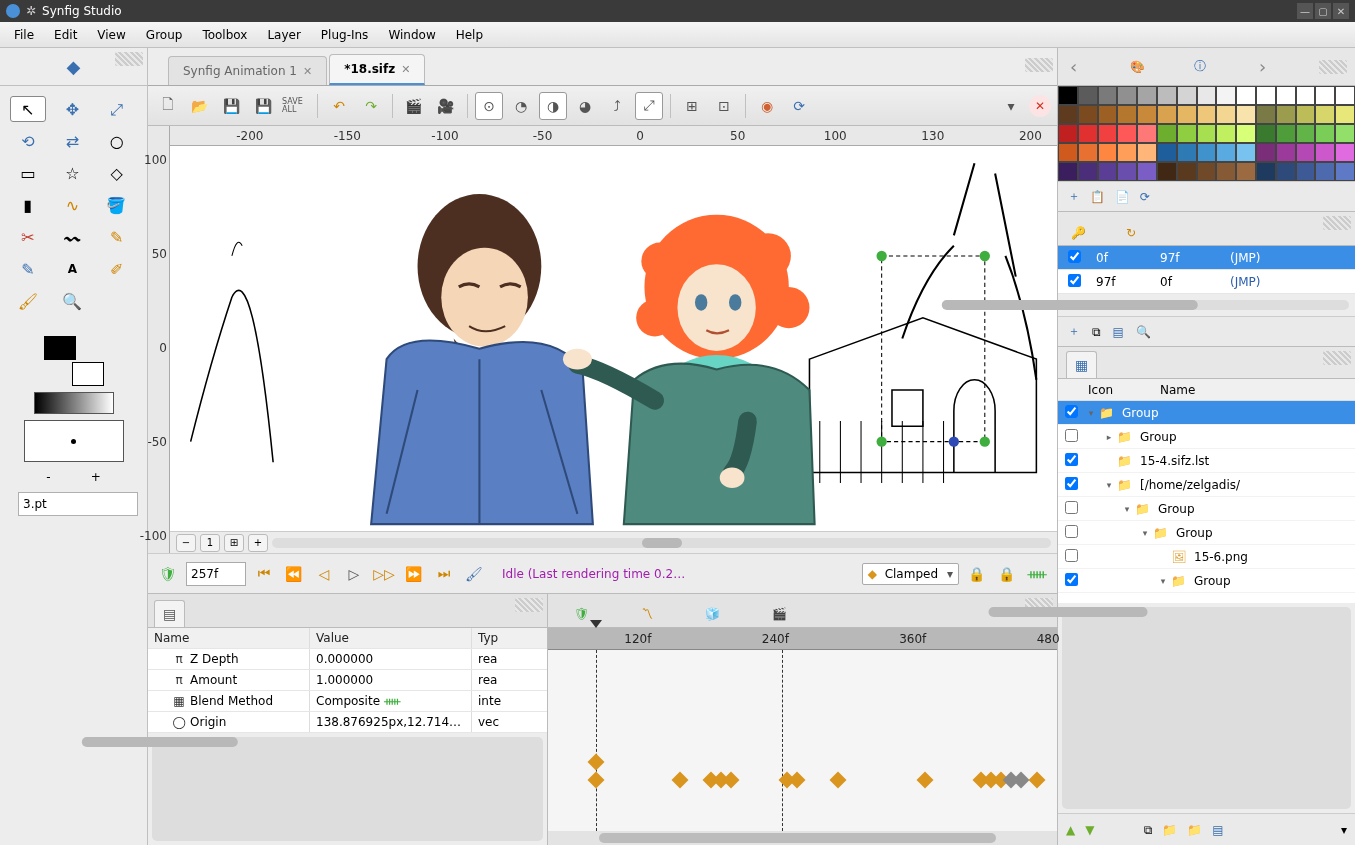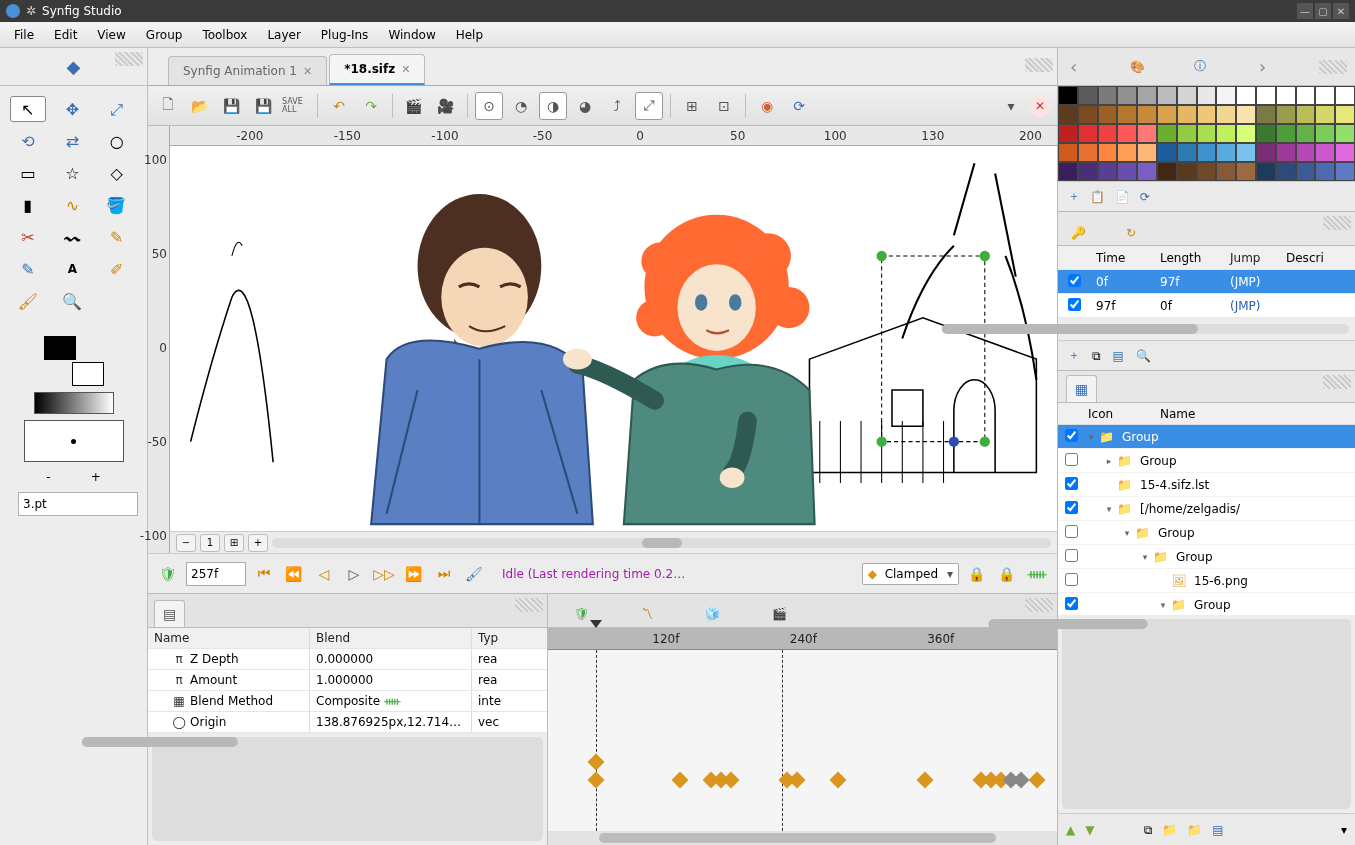--- a/index.html
+++ b/index.html
@@ -89,21 +89,21 @@
 .pt-value { width: 162px; border-right: 1px solid #ddd; }
 .pt-type { flex: 1; }
 .pt-header .pt-cell { font-weight: normal; color: #222; }
 .pi { width: 14px; display: inline-block; text-align: center; color: #333; }
 
 
 .timeline-panel { flex: 1; background: #ededed; display: flex; flex-direction: column; min-width: 0; }
 .tl-tabbar { height: 34px; display: flex; align-items: flex-end; gap: 40px; padding: 0 20px; background: #e3e3e3; border-bottom: 1px solid #bbb; position: relative; }
 .tl-tab { padding: 6px; cursor: pointer; }
 .tl-ruler { height: 22px; background: #b8b8b8; border-bottom: 1px solid #888; position: relative; font-size: 10px; color: #222; }
-.tl-ruler .tlt { position: absolute; top: 4px; margin-left: 28px; }
+.tl-ruler .tlt { position: absolute; top: 4px; }
 .tl-body { flex: 1; background: #f5f5f5; position: relative; overflow: hidden; }
 .tl-playhead { position: absolute; top: 0; bottom: 0; width: 1px; border-left: 1px dashed #333; }
 .tl-cursor { position: absolute; top: -8px; width: 0; height: 0; border-left: 6px solid transparent; border-right: 6px solid transparent; border-top: 8px solid #333; transform: translateX(-6px); }
 .kf { position: absolute; width: 12px; height: 12px; background: #d9951e; transform: rotate(45deg) translate(-50%,-50%); transform-origin: 0 0; }
 .kf.off { background: #888; }
 .tl-scroll { height: 14px; background: #e3e3e3; position: relative; }
 .tl-scroll .thumb { position: absolute; left: 10%; width: 78%; height: 10px; top: 2px; background: #bcbcbc; border-radius: 5px; }
 
 
 .right { width: 298px; background: #ededed; border-left: 1px solid #bbb; display: flex; flex-direction: column; }
@@ -375,21 +375,21 @@
     <div class="bottom-row">
 
       <div class="params-panel">
         <div class="panel-tabbar">
           <div class="panel-tab"><span class="small-ic">▤</span></div>
           <div class="grip abs-tr"></div>
         </div>
         <div class="param-table">
           <div class="pt-header">
             <div class="pt-cell pt-name">Name</div>
-            <div class="pt-cell pt-value">Blend</div>
+            <div class="pt-cell pt-value">Value</div>
             <div class="pt-cell pt-type">Typ</div>
           </div>
           <div id="param-rows">
               <div class="pt-row">
                 <div class="pt-cell pt-name">
                   <span class="pi"></span>
                   <span class="pi">π</span>
                   <span>Z Depth</span>
                 </div>
                 <div class="pt-cell pt-value">0.000000</div>
@@ -565,27 +565,20 @@
       <span style="color:#3a6fb0;">⟳</span>
     </div>
 
     <div class="kf-panel">
       <div class="kf-tabbar">
         <span style="color:#ce8500;padding:5px;">🔑</span>
         <span style="color:#ce8500;padding:5px;">↻</span>
         <div class="grip abs-tr"></div>
       </div>
       <div class="kf-table">
-        <div class="kf-header">
-          <div class="kf-chk"></div>
-          <div class="kf-time">Time</div>
-          <div class="kf-len">Length</div>
-          <div class="kf-jump" style="color:#222;">Jump</div>
-          <div class="kf-desc">Descri</div>
-        </div>
         <div id="kf-rows">
             <div class="kf-row sel">
               <div class="kf-chk"><input type="checkbox" checked="" style=""></div>
               <div class="kf-time">0f</div>
               <div class="kf-len">97f</div>
               <div class="kf-jump">(JMP)</div>
               <div class="kf-desc"></div>
             </div>
             <div class="kf-row">
               <div class="kf-chk"><input type="checkbox" checked="" style=""></div>

